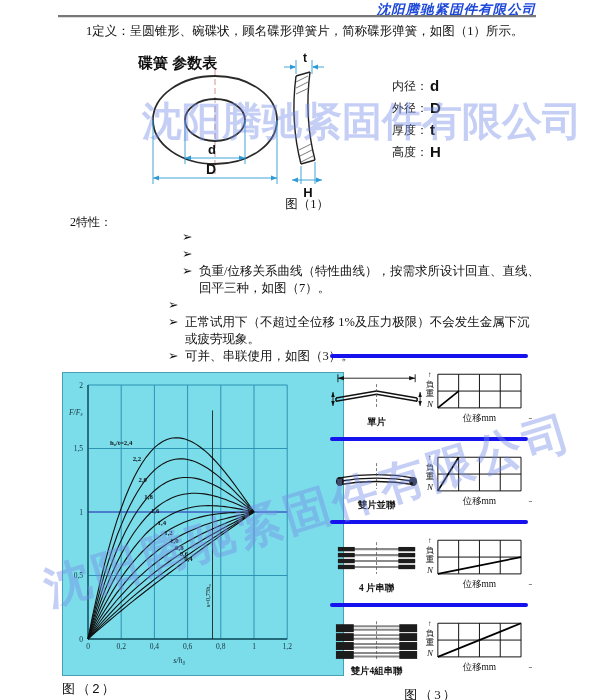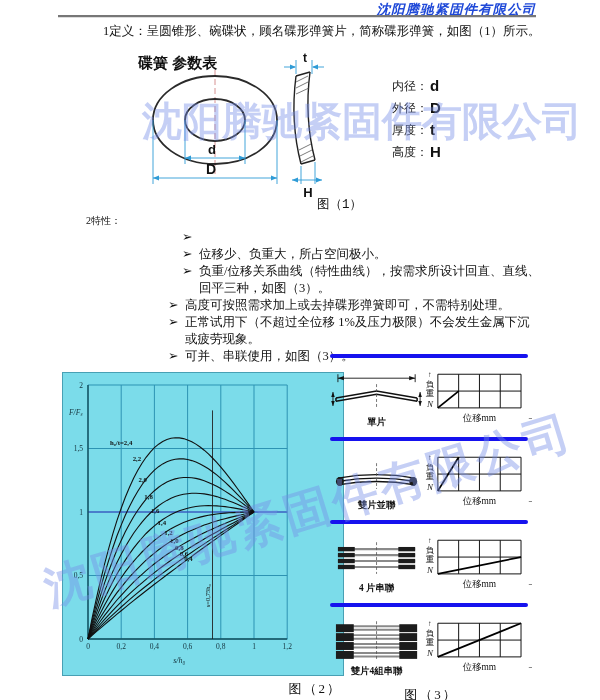--- a/index.html
+++ b/index.html
@@ -4,36 +4,36 @@
 <style>
   html,body{margin:0;padding:0;background:#fff;}
   #page{position:relative;width:600px;height:700px;background:#ffffff;overflow:hidden;
         font-family:"Liberation Serif",serif;color:#111;}
   
   #company{position:absolute;top:1px;right:64px;font-size:13.5px;font-weight:bold;
            font-style:italic;color:#1f49d8;letter-spacing:1px;}
   #header-rule{position:absolute;top:15px;left:58px;width:478px;height:0;
                border-top:2px solid #777;border-bottom:1px solid #ddd;}
   
-  #definition{position:absolute;top:23px;left:86px;width:452px;font-size:12.5px;line-height:16px;margin-left:17px;}
+  #definition{position:absolute;top:23px;left:86px;width:452px;font-size:12.5px;line-height:16px;}
   
   #fig1-svg{position:absolute;left:100px;top:52px;}
-  #fig1-caption{position:absolute;left:252px;top:196px;width:110px;text-align:right;font-size:12.5px;font-family:Liberation Mono, monospace;}
-  
-  #features-heading{position:absolute;top:214px;left:86px;font-size:10px;}
+  #fig1-caption{position:absolute;left:252px;top:196px;width:110px;text-align:center;font-size:12.5px;}
+  
+  #features-heading{position:absolute;top:214px;left:70px;font-size:12px;}
   #features-list{position:absolute;top:229px;left:168px;width:372px;margin:0;padding:0;list-style:none;
                  font-size:12.5px;line-height:17px;}
   #features-list li{display:flex;margin:0;}
   #features-list li:nth-child(-n+3){margin-left:14px;}
   #features-list li .marker{width:17px;flex:0 0 17px;color:#111;}
   
   #fig2-panel{position:absolute;left:62px;top:372px;width:280px;height:302px;
               background:#7bdcea;border:1px solid #48a0b4;}
-  #fig2-caption{position:absolute;left:62px;top:680px;width:280px;text-align:right;
-                font-size:13px;letter-spacing:2px;}
+  #fig2-caption{position:absolute;left:62px;top:680px;width:280px;text-align:left;
+                font-size:13px;letter-spacing:2px;font-family:Liberation Mono, monospace;}
   
   #fig3-col{position:absolute;left:330px;top:354px;width:202px;}
   .f3-divider{height:4px;width:198px;background:#1612ee;border-radius:2px;margin:0 0 10px 0;}
   .f3-row{display:flex;height:60px;margin-bottom:9px;align-items:flex-start;}
   .f3-caption{width:202px;text-align:center;font-size:13px;letter-spacing:2px;margin-top:2px;}
   
   .wm{position:absolute;font-family:"Liberation Sans",sans-serif;font-weight:bold;
       color:rgba(116,140,232,0.42);white-space:nowrap;pointer-events:none;z-index:50;}
   #wm-top{left:142px;top:94px;font-size:40px;}
   #wm-diag{left:46px;top:560px;font-size:46px;letter-spacing:4px;
@@ -117,29 +117,27 @@
   </svg>
   <div id="fig1-caption">图（1）</div>
 
   <div id="features-heading">2特性：</div>
   <ul id="features-list">
       <li>
         <span class="marker">➢</span>
       </li>
       <li>
         <span class="marker">➢</span>
-        <span>位移少、负重大，所占空间极小。</span>
-      </li>
-      <li>
-        <span class="marker">➢</span>
-        <span>负重/位移关系曲线（特性曲线），按需求所设计回直、直线、回平三种，如图（3）。</span>
-      </li>
-      <li>
-        <span class="marker">➢</span>
-        <span>高度可按照需求加上或去掉碟形弹簧即可，不需特别处理。</span>
+      </li>
+      <li>
+        <span class="marker">➢</span>
+        <span>负重/位移关系曲线（特性曲线），按需求所设计回直、直线、回平三种，如图（7）。</span>
+      </li>
+      <li>
+        <span class="marker">➢</span>
       </li>
       <li>
         <span class="marker">➢</span>
         <span>正常试用下（不超过全位移 1%及压力极限）不会发生金属下沉或疲劳现象。</span>
       </li>
       <li>
         <span class="marker">➢</span>
         <span>可并、串联使用，如图（3）。</span>
       </li>
     </ul>

